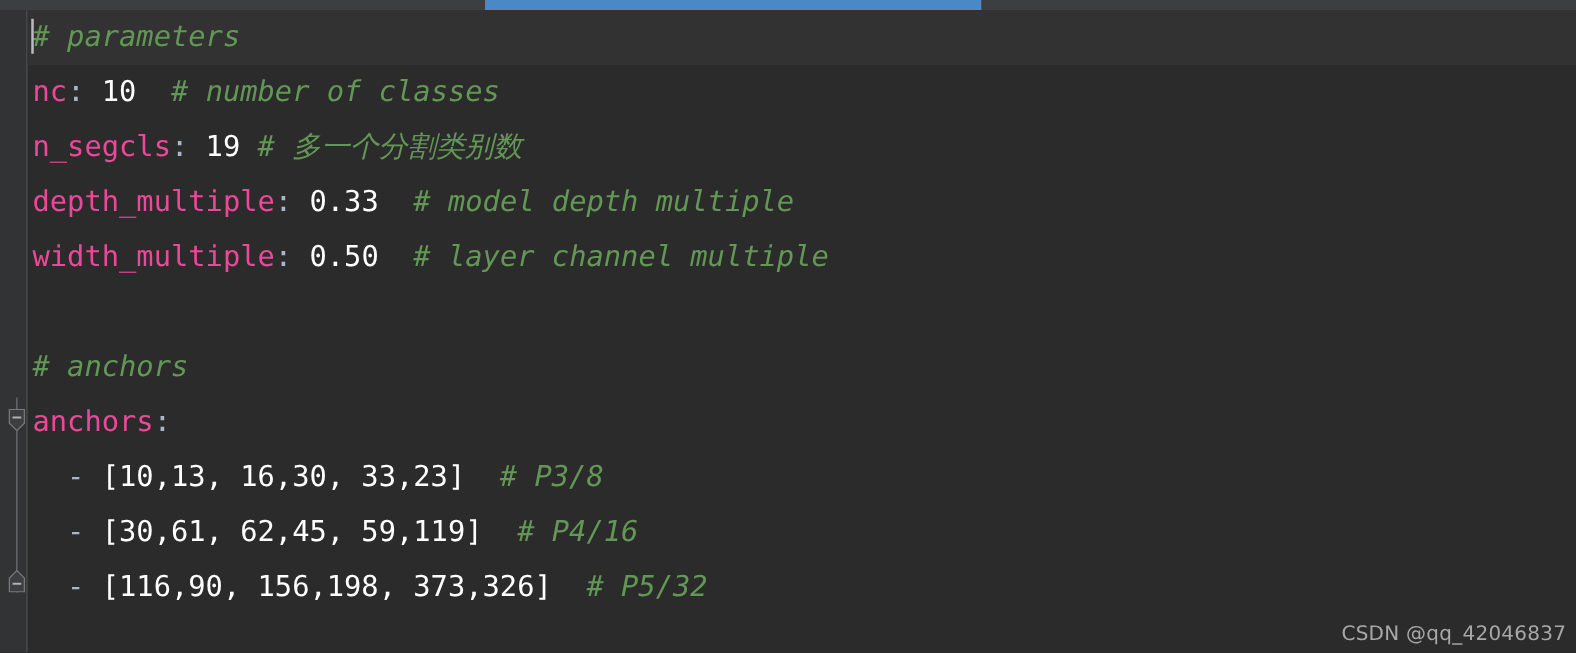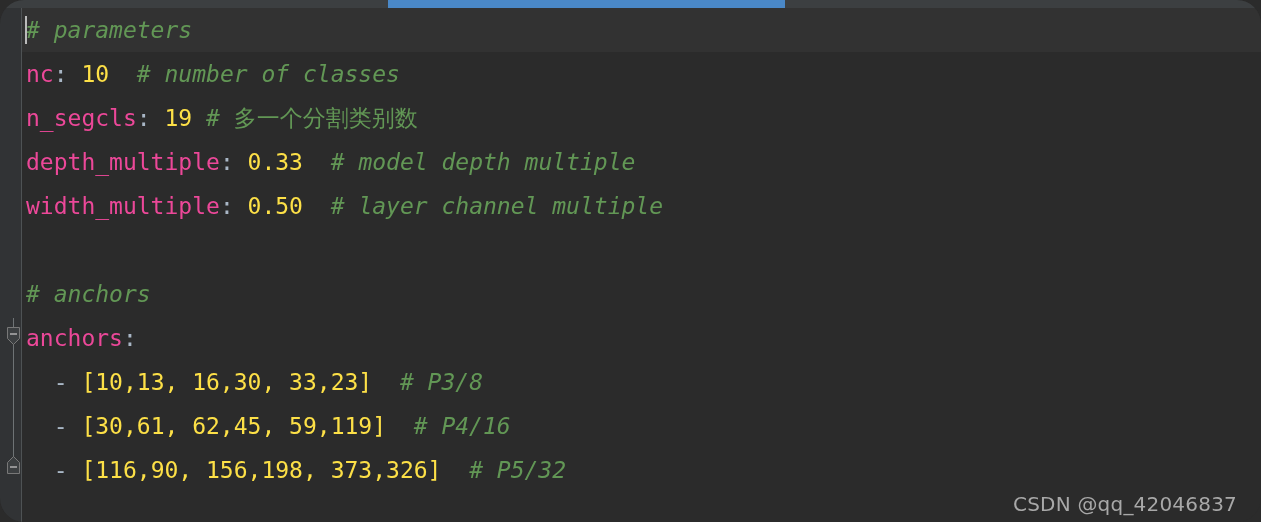--- a/index.html
+++ b/index.html
@@ -14,21 +14,20 @@
     font-family: "DejaVu Sans Mono", "Liberation Mono", monospace;
   }
 
   
   .editor-window {
     position: relative;
     width: 1261px;
     height: 522px;
     background: #2B2B2B;
     overflow: hidden;
-    border-radius: 24px;
   }
 
   
   .top-scroll-track {
     position: absolute;
     top: 0;
     left: 0;
     width: 1261px;
     height: 8px;
     background: #3C3F41;
@@ -120,39 +119,40 @@
     color: #629755;
     font-style: italic;
   }
   .tok-key {
     color: #ec4899;
   }
   .tok-punct {
     color: #A9B7C6;
   }
   .tok-value {
-    color: #fde047;
+    color: #ffffff;
   }
   .tok-dash {
     color: #A9B7C6;
   }
 
   
   .tok-comment-cjk {
     color: #629755;
+    font-style: italic;
     font-family: "DejaVu Sans", "Liberation Sans", sans-serif;
   }
 
   
   .watermark {
     position: absolute;
-    right: 24px;
+    right: 8px;
     bottom: 6px;
     color: #A8A8A8;
-    font-size: 20px;
+    font-size: 16px;
     font-family: "DejaVu Sans", "Liberation Sans", sans-serif;
     letter-spacing: 0.2px;
   }
 </style>
 </head>
 <body>
 
 <div class="editor-window">
 
   <div class="top-scroll-track">

